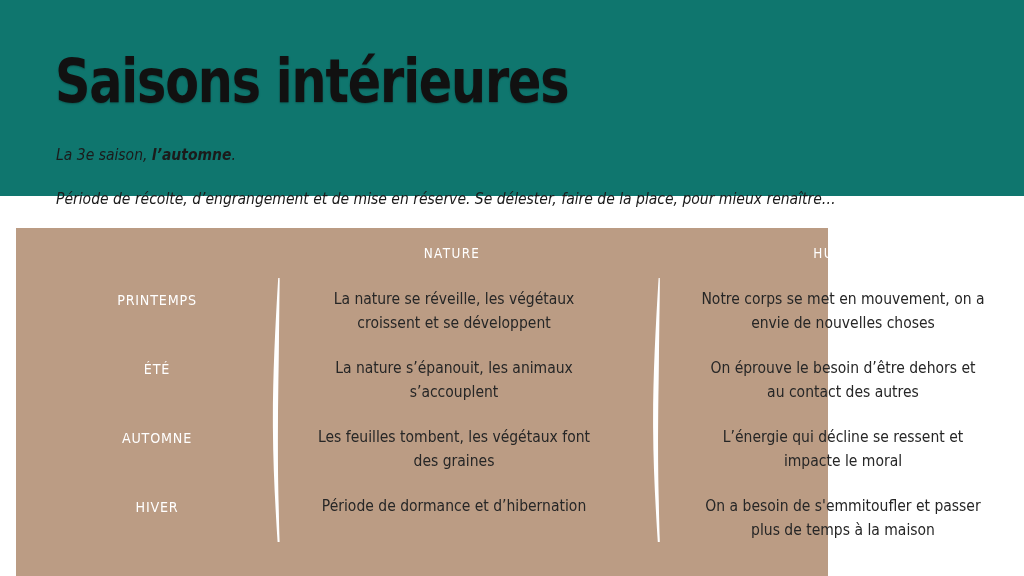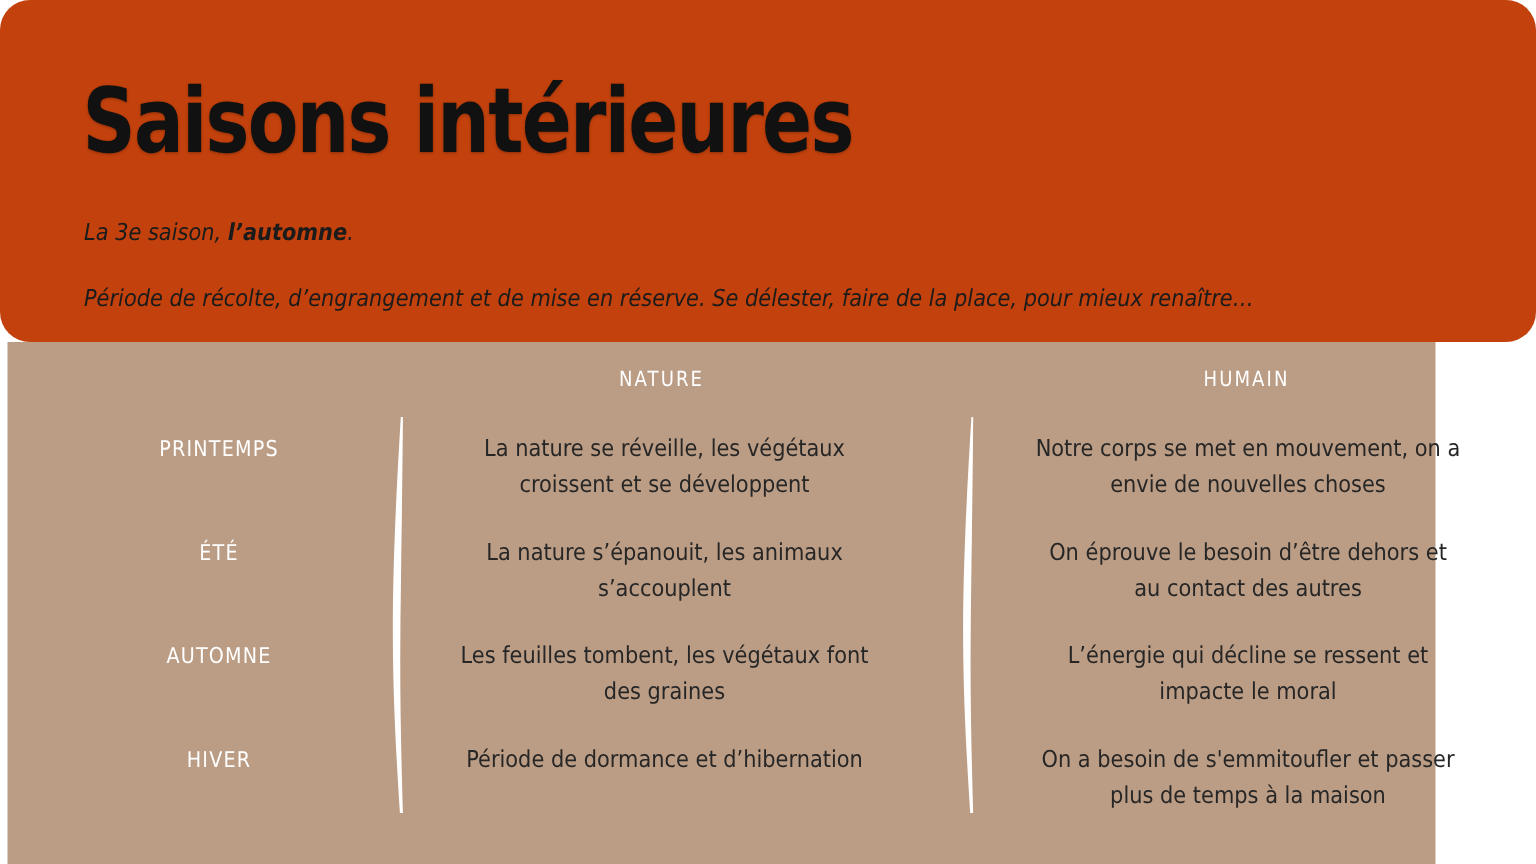--- a/index.html
+++ b/index.html
@@ -20,23 +20,22 @@
     background: #ffffff;
     overflow: hidden;
   }
 
   
   .header {
     position: absolute;
     left: 0;
     top: 0;
     width: 1024px;
-    height: 228px;
-    background: #c2410c;
-    border-radius: 20px;
+    height: 196px;
+    background: #0f766e;
   }
   .slide-title {
     position: absolute;
     left: 55px;
     top: 50px;
     font-family: "DejaVu Sans", sans-serif;
     font-size: 60px;
     font-weight: 700;
     letter-spacing: -1.4px;
     line-height: 1.05;
@@ -73,23 +72,23 @@
     font-weight: 400;
     color: #1b1b1b;
     white-space: nowrap;
     transform: scaleX(0.9);
     transform-origin: left top;
   }
 
   
   .panel {
     position: absolute;
-    left: 5px;
+    left: 16px;
     top: 228px;
-    width: 952px;
+    width: 812px;
     height: 348px;
     background: #bb9c84;
   }
 
   
   .col-header {
     position: absolute;
     top: 17px;
     font-family: "DejaVu Sans", sans-serif;
     font-size: 14px;

